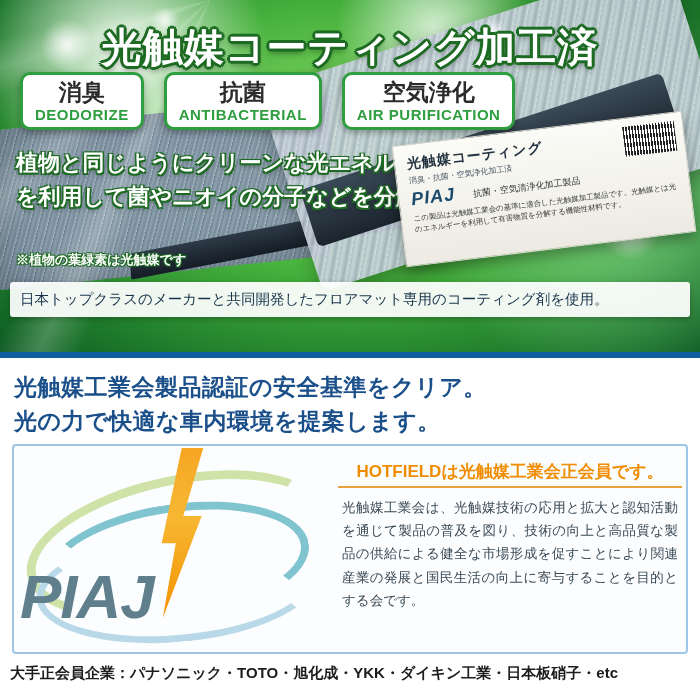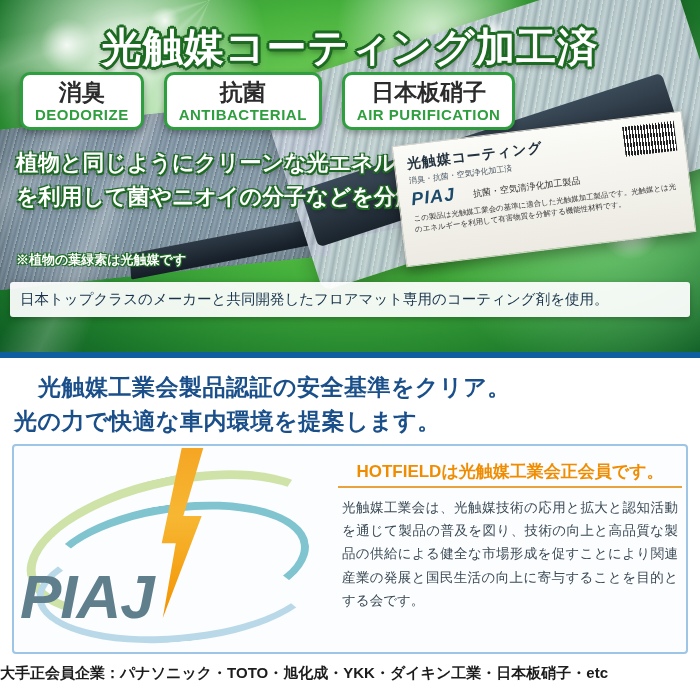--- a/index.html
+++ b/index.html
@@ -263,21 +263,21 @@
   }
   .blue-head {
     position: absolute;
     left: 14px;
     font-size: 23px;
     font-weight: bold;
     color: #1a4f8a;
     letter-spacing: 0.5px;
     white-space: nowrap;
   }
-  .blue-head.b1 { top: 14px; margin-left: 24px; }
+  .blue-head.b1 { top: 14px; }
   .blue-head.b2 { top: 48px; }
 
   .piaj-box {
     position: absolute;
     left: 12px; top: 86px;
     width: 676px; height: 210px;
     border: 2px solid #9ec5e6;
     border-radius: 4px;
     background: #fbfdff;
     overflow: hidden;
@@ -353,21 +353,21 @@
     left: 8px; top: 50px;
     width: 336px;
     font-size: 13.5px;
     line-height: 1.72;
     color: #3b4a55;
     text-align: justify;
   }
 
   .members-line {
     position: absolute;
-    left: 0; top: 306px;
+    left: 10px; top: 306px;
     font-size: 15px;
     font-weight: bold;
     color: #1c1c1c;
     white-space: nowrap;
   }
 </style>
 </head>
 <body>
 
 <div class="page">
@@ -390,21 +390,21 @@
     <div class="badges">
       <div class="badge">
         <div class="badge-jp">消臭</div>
         <div class="badge-en">DEODORIZE</div>
       </div>
       <div class="badge">
         <div class="badge-jp">抗菌</div>
         <div class="badge-en">ANTIBACTERIAL</div>
       </div>
       <div class="badge">
-        <div class="badge-jp">日本板硝子</div>
+        <div class="badge-jp">空気浄化</div>
         <div class="badge-en">AIR PURIFICATION</div>
       </div>
     </div>
 
     <div class="green-line l1">植物と同じようにクリーンな光エネルギー</div>
     <div class="green-line l2">を利用して菌やニオイの分子などを分解します。</div>
     <div class="green-note">※植物の葉緑素は光触媒です</div>
 
     <div class="tag-card">
       <div class="tag-barline"></div>

